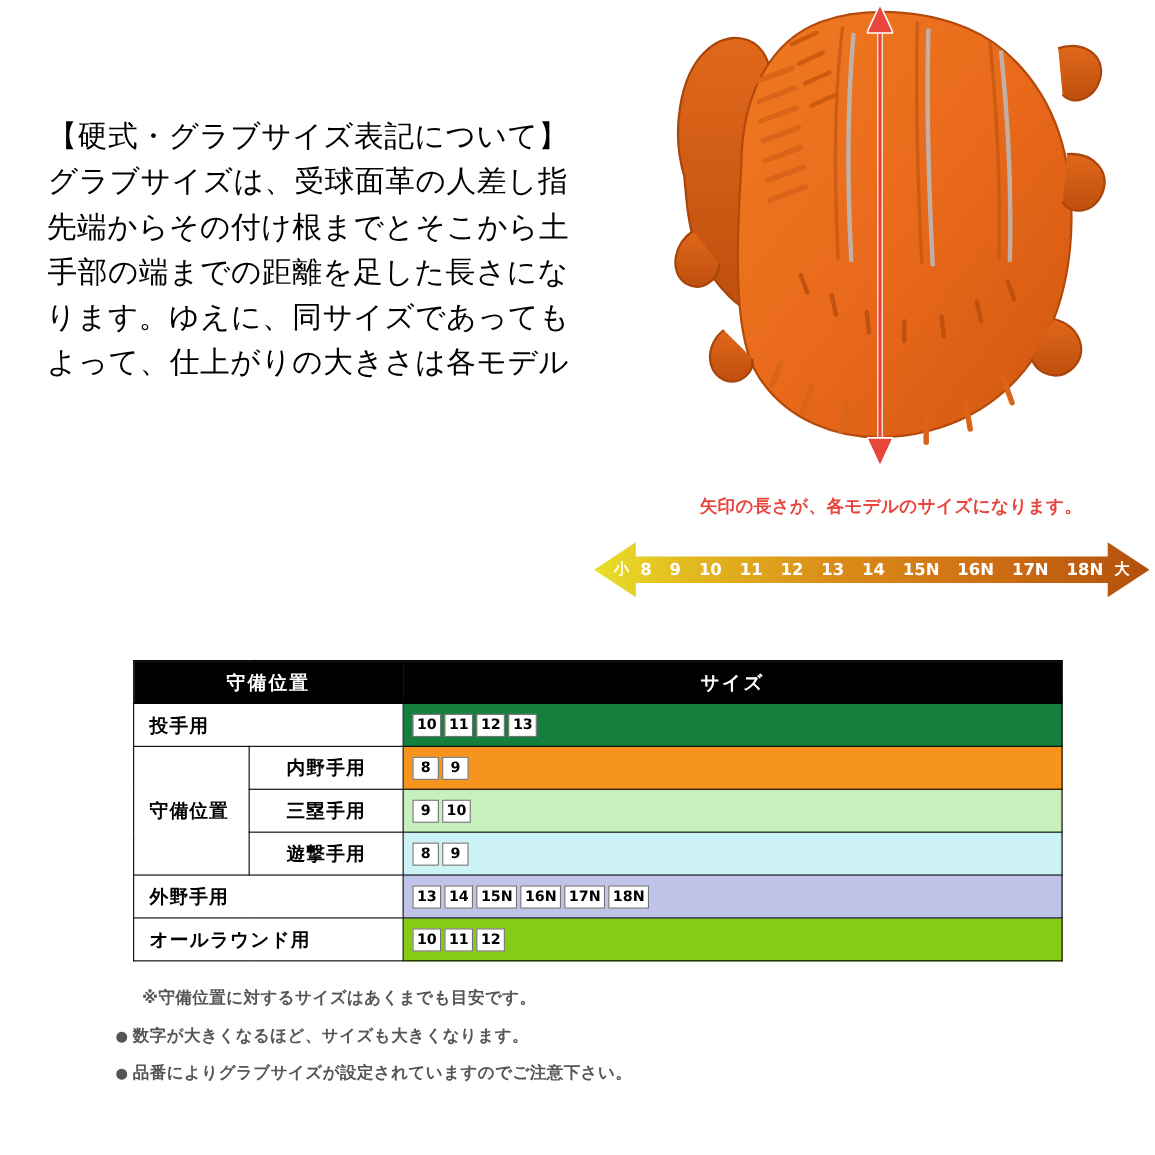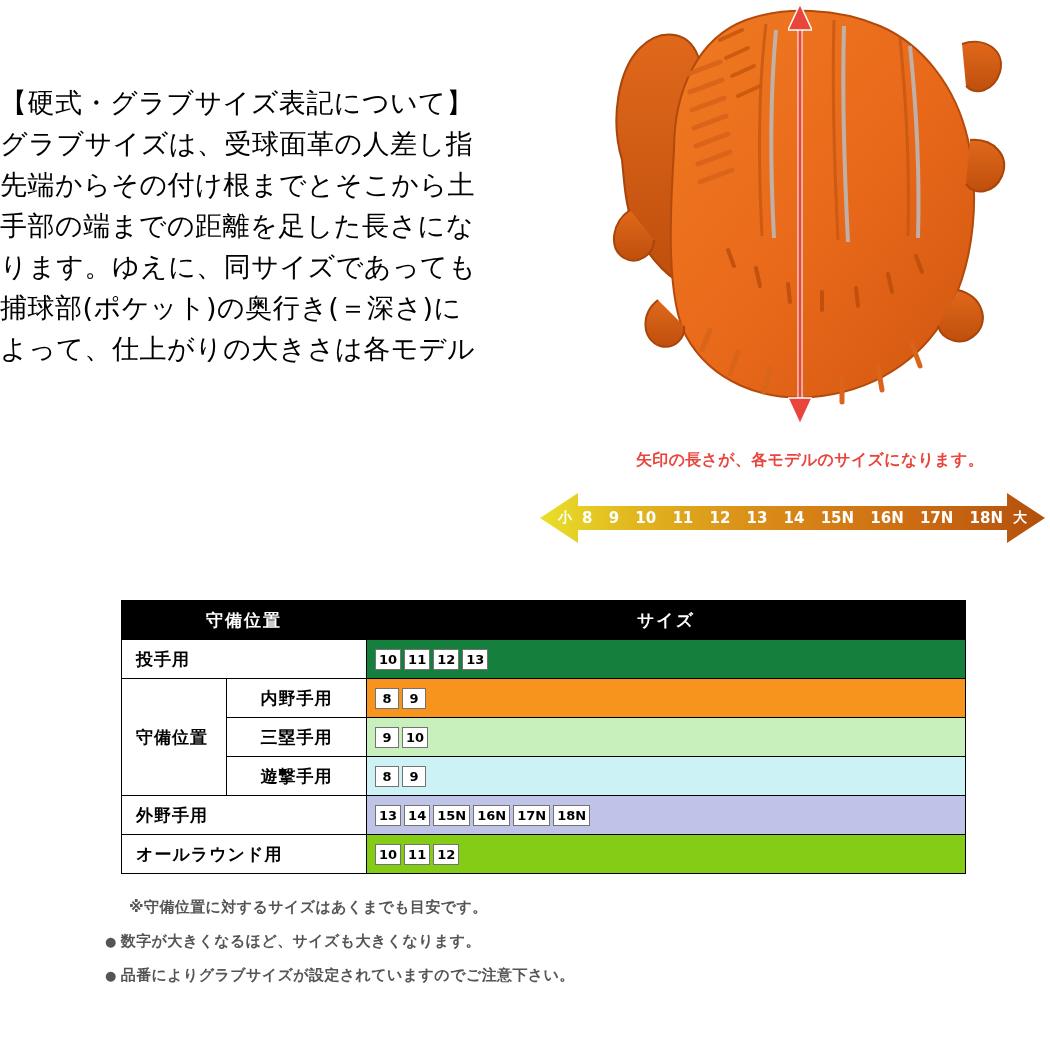--- a/index.html
+++ b/index.html
@@ -13,22 +13,23 @@
     font-family: "Liberation Sans", sans-serif;
     color: #000;
     position: relative;
     overflow: hidden;
   }
 
   
   #desc-block {
     position: absolute;
     left: 0;
-    top: 82px;
+    top: 104px;
     width: 560px;
+    text-align: center;
   }
   #desc-block p {
     margin: 0;
     font-size: 27px;
     line-height: 1.52;
     letter-spacing: 0.5px;
     font-family: "DejaVu Sans", sans-serif;
     font-weight: 500;
   }
 
@@ -192,21 +193,20 @@
 </style>
 </head>
 <body>
 
 <div id="desc-block">
   <p>【硬式・グラブサイズ表記について】</p>
   <p>グラブサイズは、受球面革の人差し指</p>
   <p>先端からその付け根までとそこから土</p>
   <p>手部の端までの距離を足した長さにな</p>
   <p>ります。ゆえに、同サイズであっても</p>
-  <p>捕球部(ポケット)の奥行き(＝深さ)に</p>
   <p>よって、仕上がりの大きさは各モデル</p>
 </div>
 
 <div id="glove-area">
   <svg id="glove-svg" width="480" height="450" viewBox="0 0 480 450">
     <defs>
       <linearGradient id="leather" x1="0" y1="0" x2="1" y2="1">
         <stop offset="0%" stop-color="#f07a22"></stop>
         <stop offset="55%" stop-color="#e8681a"></stop>
         <stop offset="100%" stop-color="#cf560f"></stop>

